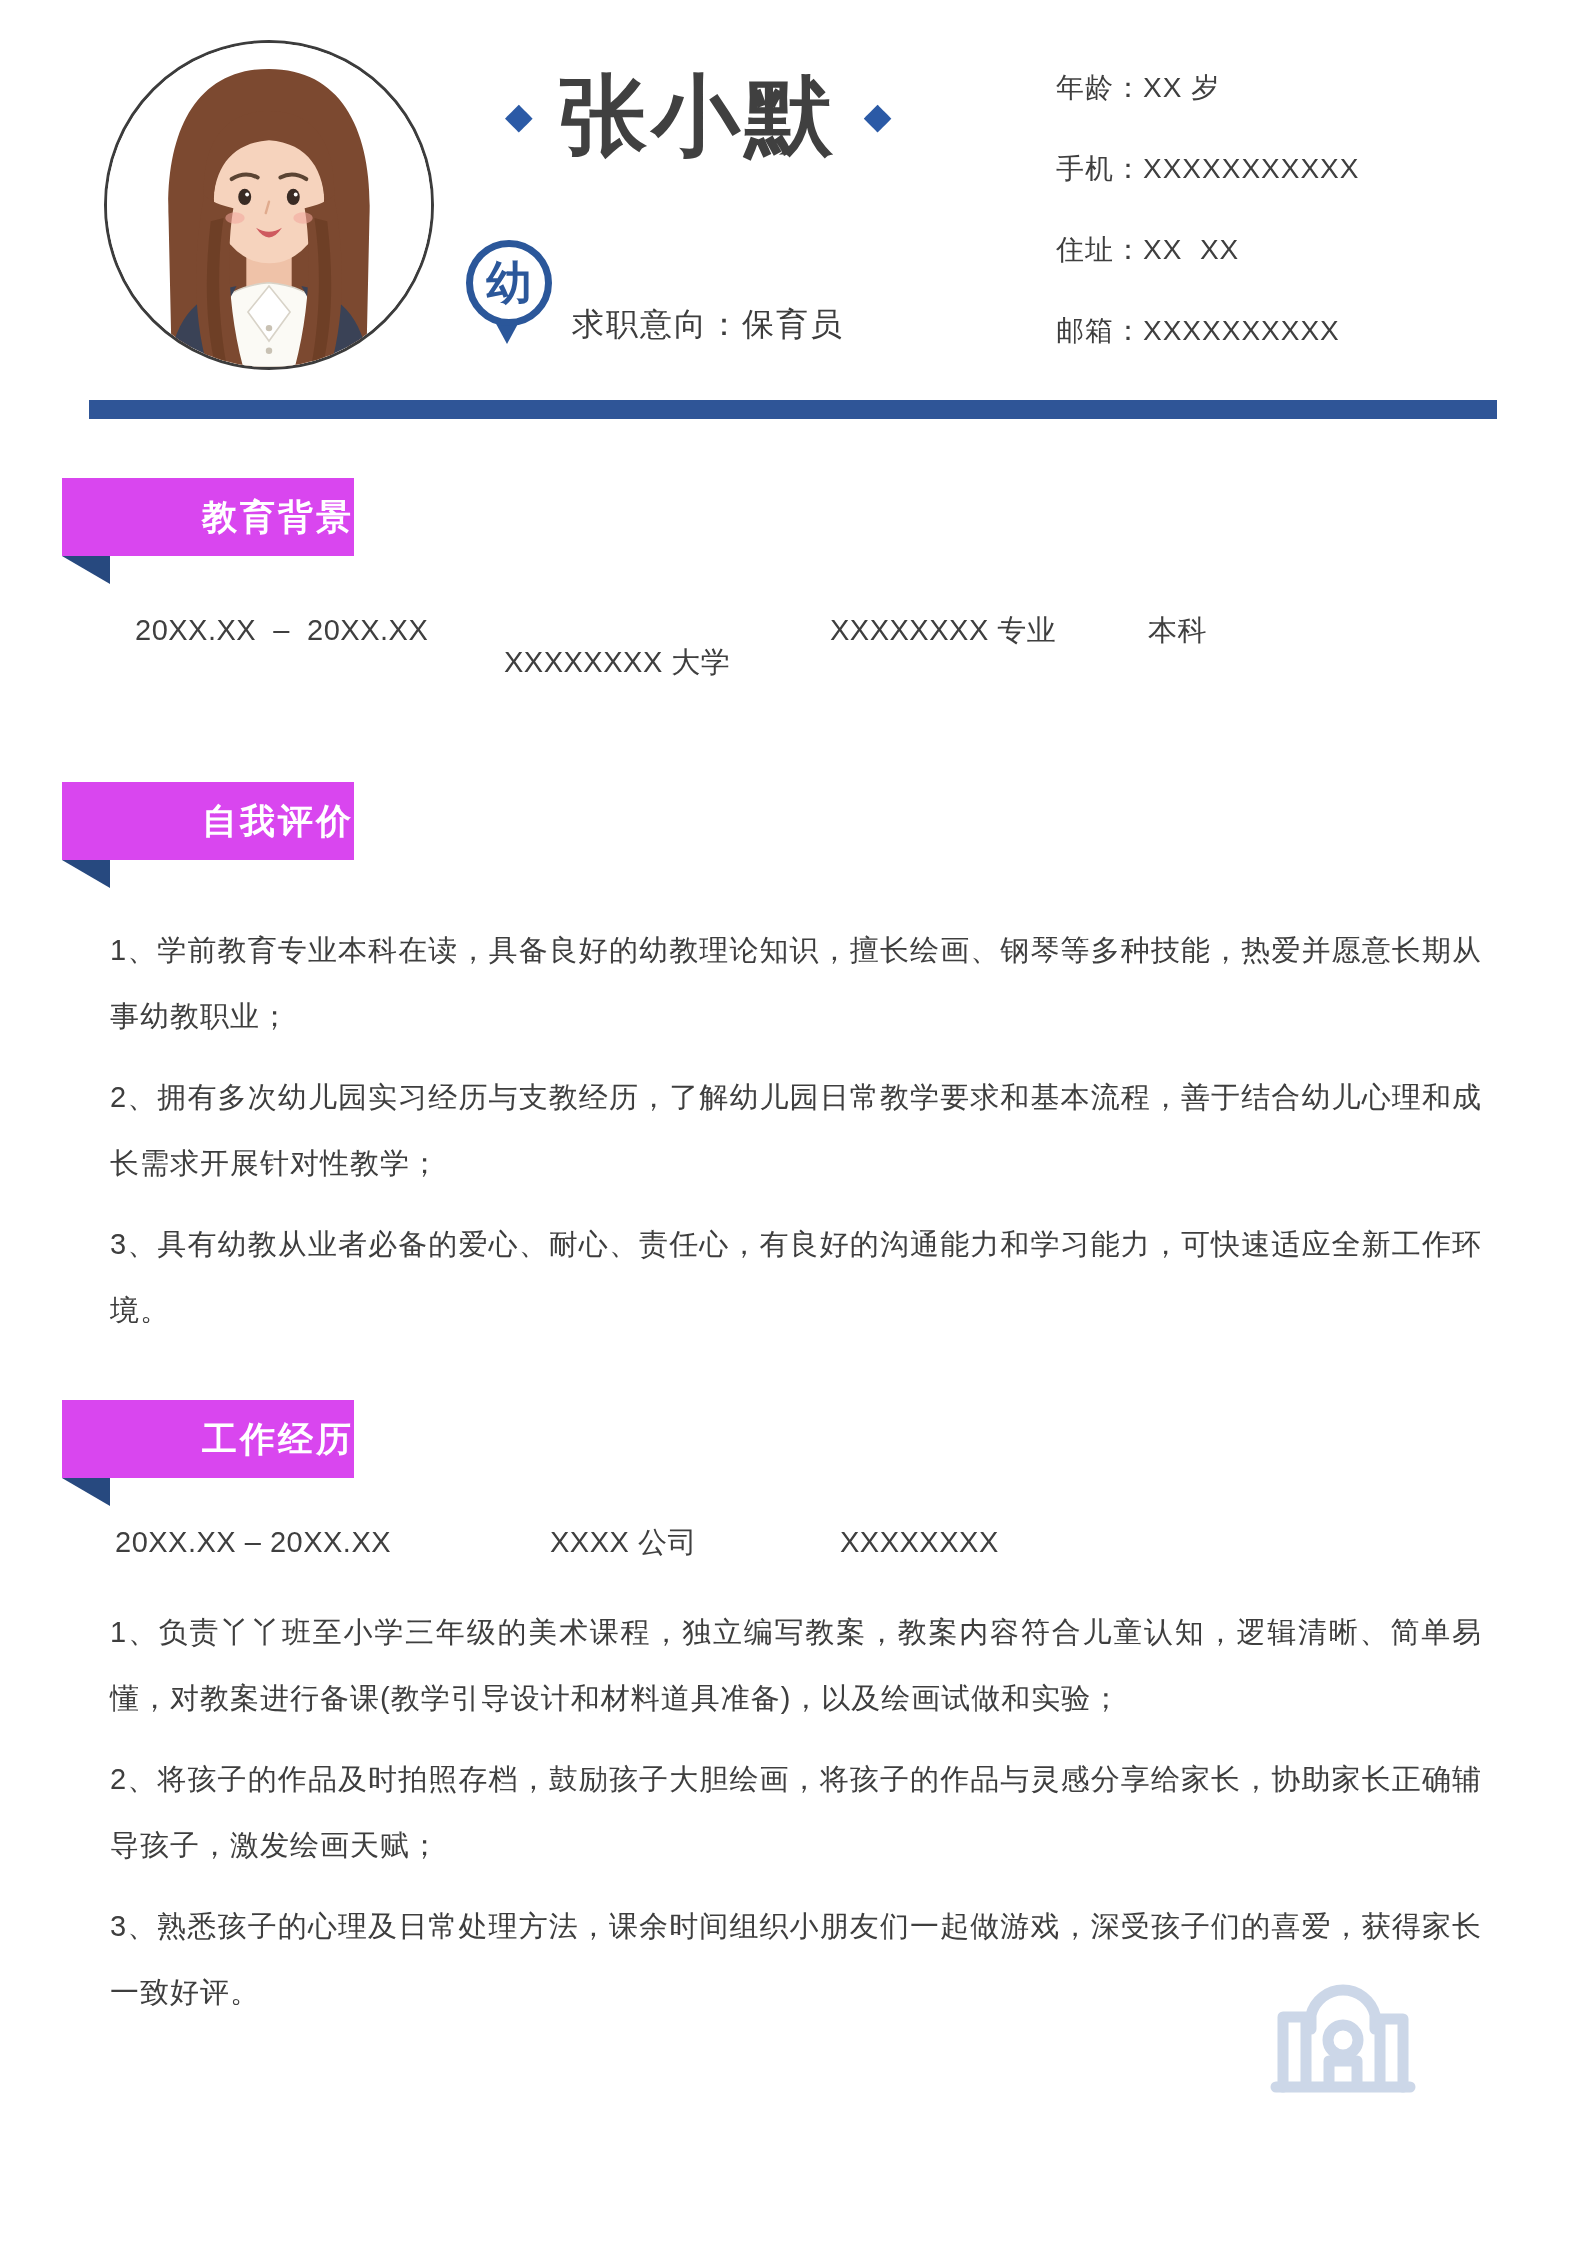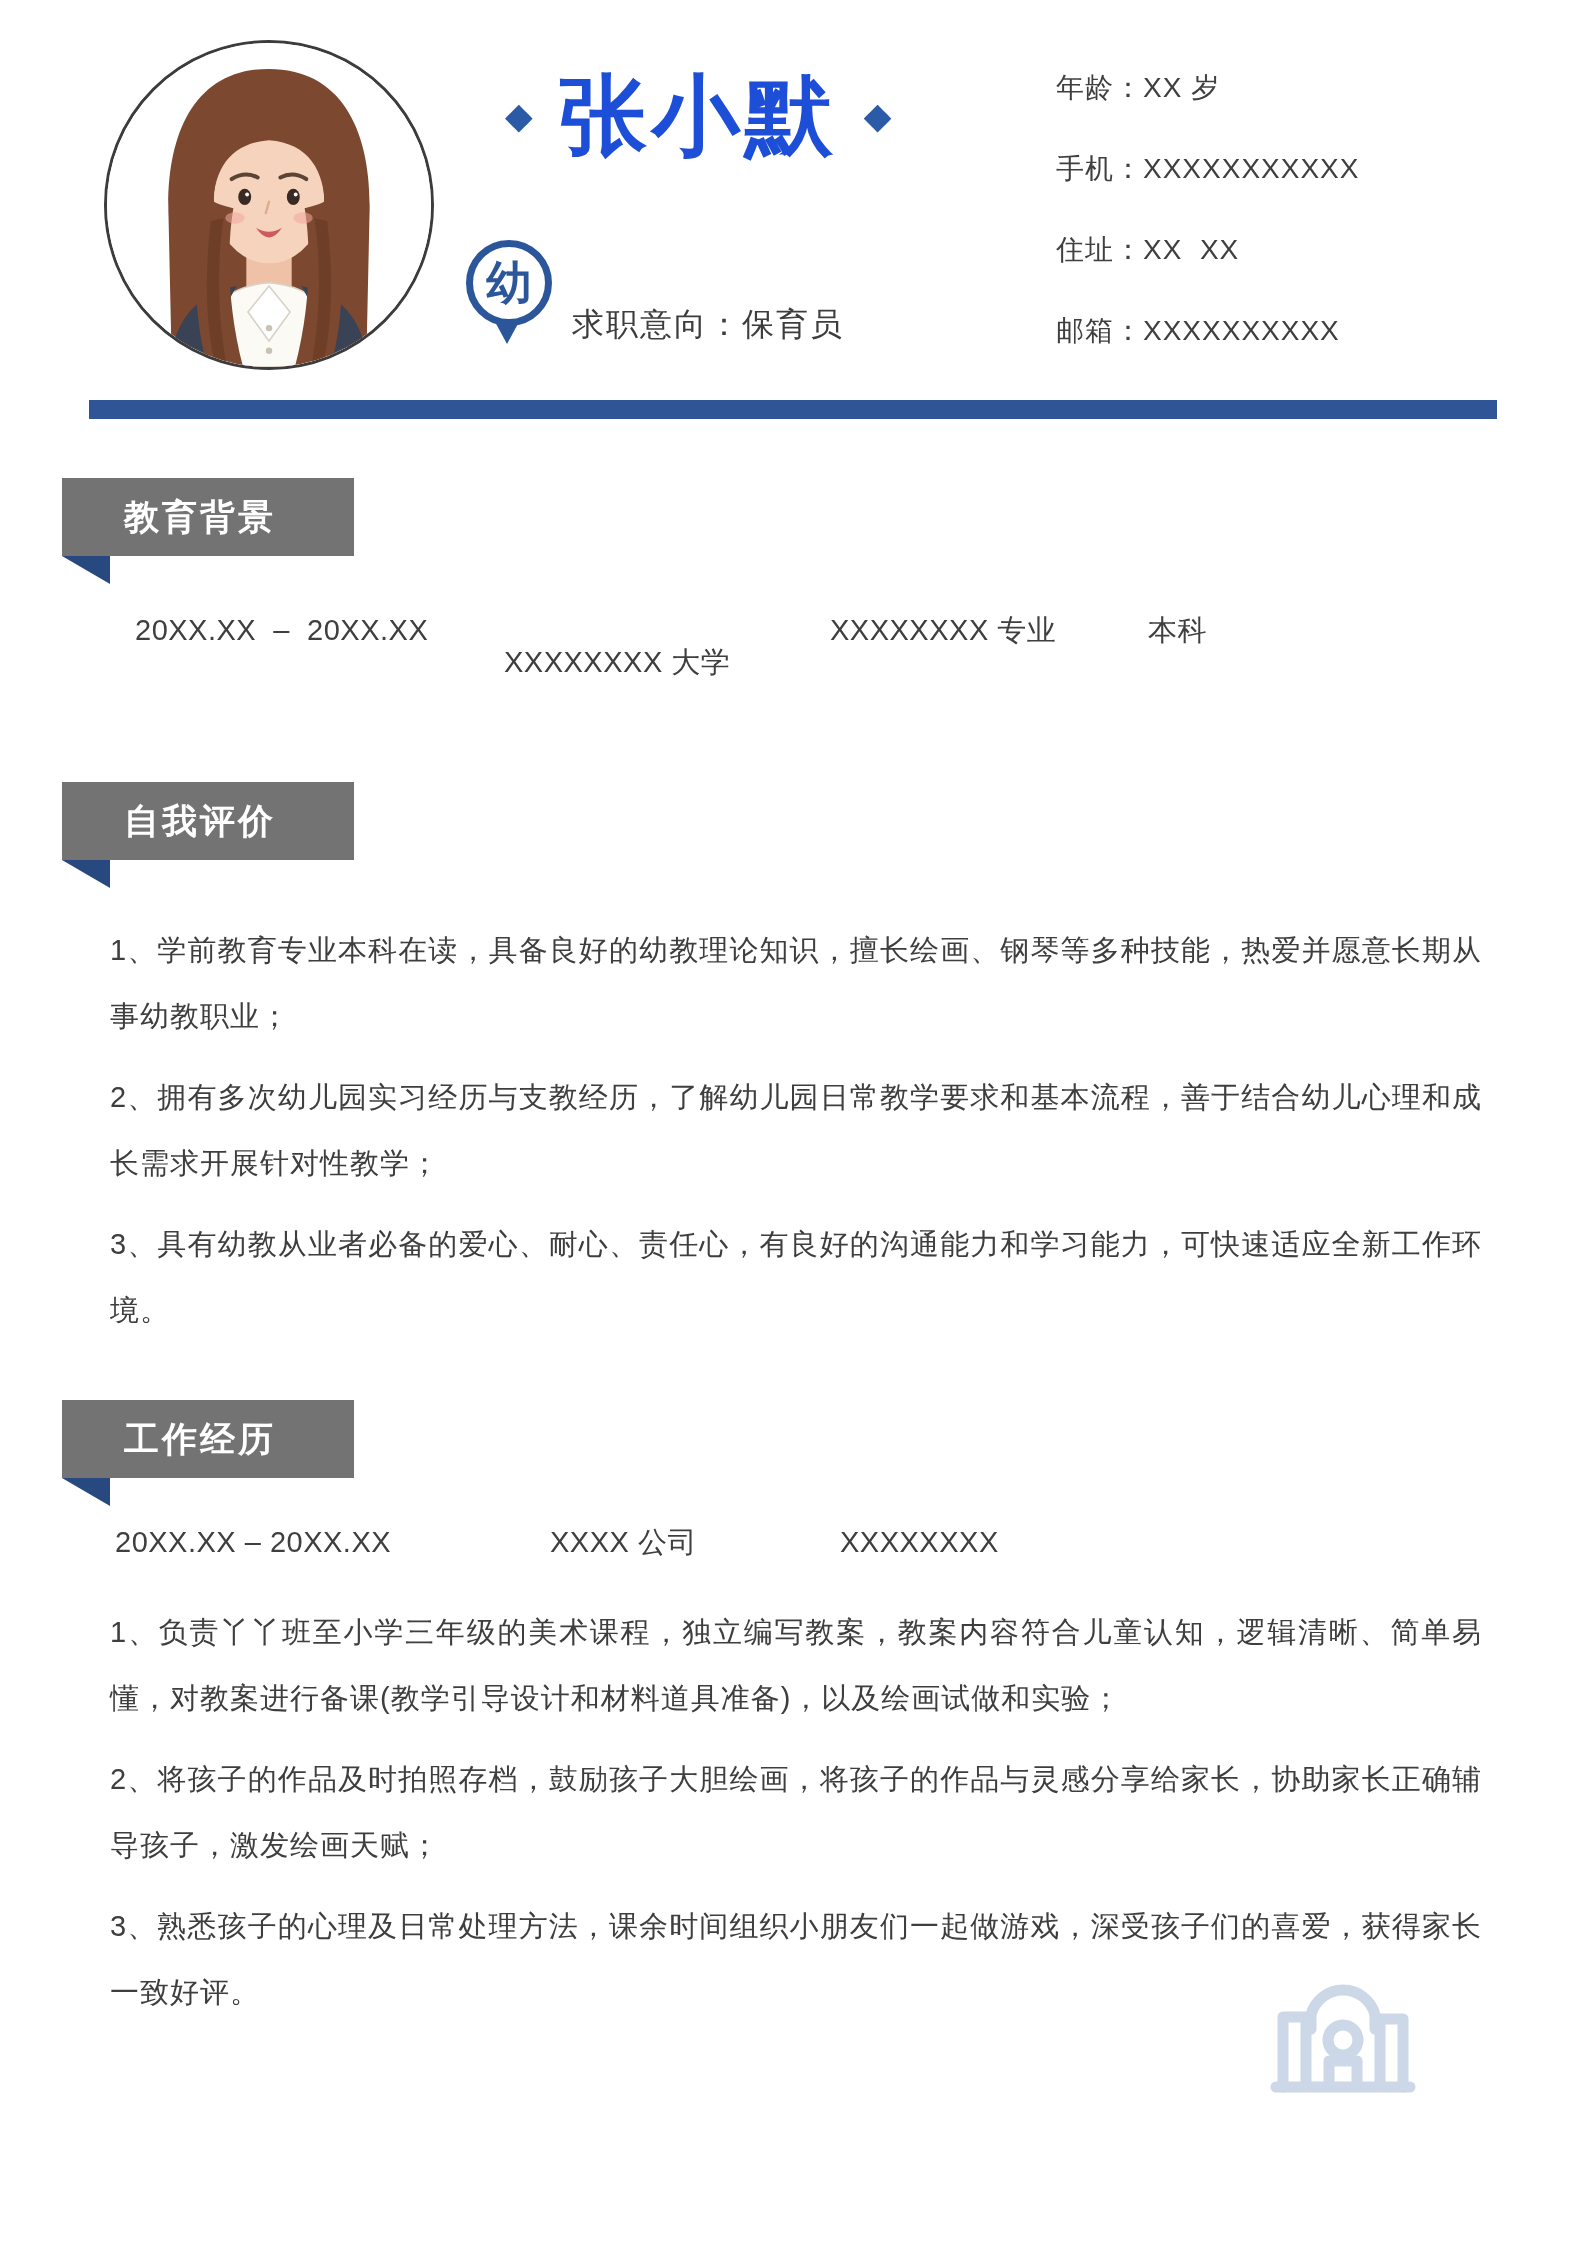--- a/index.html
+++ b/index.html
@@ -8,41 +8,41 @@
     font-family:"Liberation Sans","DejaVu Sans",sans-serif;color:#3f3f3f;overflow:hidden;
   }
   
   .photo{
     position:absolute;left:104px;top:40px;width:330px;height:330px;
     border:3px solid #3c3c3c;border-radius:50%;overflow:hidden;background:#fff;box-sizing:border-box;
   }
   .photo svg{display:block;width:100%;height:100%;}
   .name-row{position:absolute;left:505px;top:68px;display:flex;align-items:center;gap:26px;}
   .diamond{color:#2b5aa6;font-size:36px;line-height:1;}
-  .name{font-size:88px;font-weight:bold;color:#1d4ed8;letter-spacing:5px;line-height:1.1;}
+  .name{font-size:88px;font-weight:bold;color:#404040;letter-spacing:5px;line-height:1.1;}
   .badge{position:absolute;left:466px;top:240px;width:90px;height:110px;}
   .badge-circle{
     width:72px;height:72px;border:7px solid #2b579a;border-radius:50%;
     display:flex;align-items:center;justify-content:center;background:#fff;position:relative;z-index:1;
   }
   .badge-char{font-size:46px;font-weight:bold;color:#2b579a;line-height:1;}
   .badge-pointer{
     position:absolute;left:28px;top:80px;width:0;height:0;
     border-left:13px solid transparent;border-right:13px solid transparent;border-top:24px solid #2b579a;
   }
   .intention{position:absolute;left:572px;top:283px;font-size:32px;color:#3d3d3d;letter-spacing:2px;margin-top:20px;}
   .contact{position:absolute;left:1056px;top:70px;width:460px;}
   .contact-line{font-size:28px;color:#3f3f3f;line-height:36px;margin-bottom:45px;letter-spacing:1px;}
   .contact-line .val{white-space:pre;}
   .top-bar{position:absolute;left:89px;top:400px;width:1408px;height:19px;background:#2f5597;}
   
   .section-banner{
-    position:absolute;left:62px;width:292px;height:78px;background:#737373;
+    position:absolute;left:62px;width:292px;height:78px;background:#d946ef;
     color:#fff;display:flex;align-items:center;padding-left:62px;box-sizing:border-box;
-    font-size:35px;font-weight:bold;letter-spacing:3px;
+    font-size:35px;font-weight:bold;letter-spacing:3px;justify-content:flex-end;
   }
   .section-banner::after{
     content:"";position:absolute;left:0;top:100%;width:48px;height:28px;
     background:#27497f;clip-path:polygon(0 0,100% 100%,100% 0);
   }
   
   .data-row{position:absolute;left:0;width:1587px;height:36px;font-size:29px;color:#3f3f3f;}
   .data-row span{position:absolute;white-space:pre;line-height:36px;letter-spacing:0.5px;}
   .paras{position:absolute;left:95px;width:1402px;}
   .paras p{margin:15px;font-size:29px;line-height:66px;letter-spacing:1px;text-align:justify;color:#3e3e3e;}

